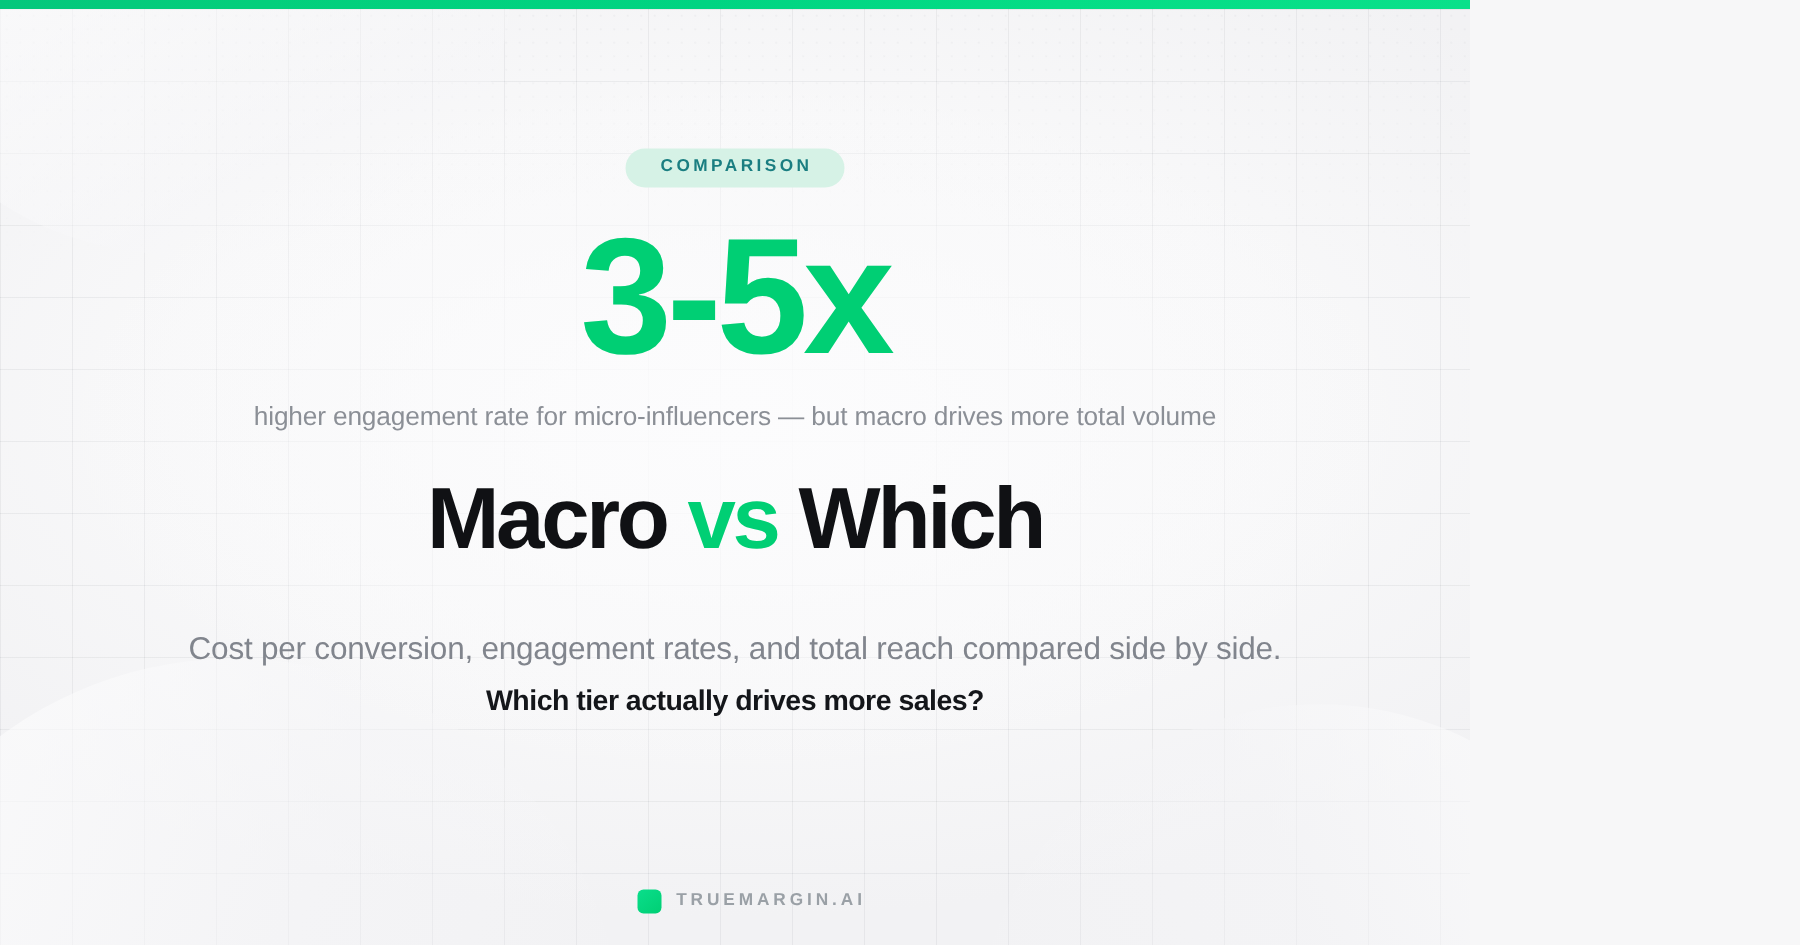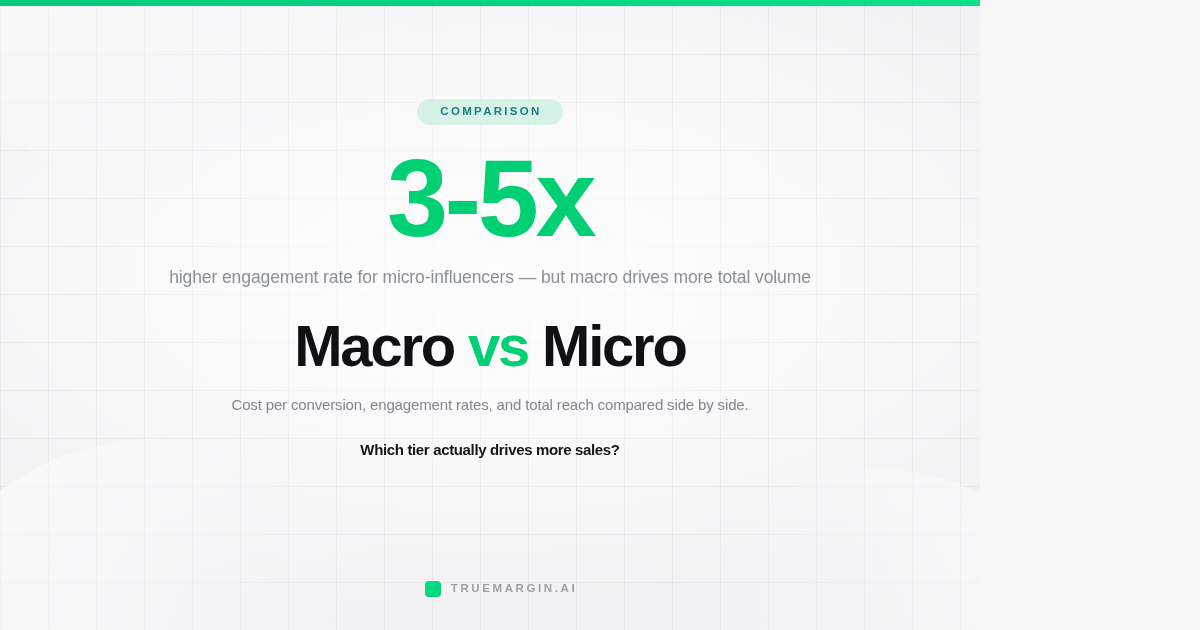--- a/index.html
+++ b/index.html
@@ -143,42 +143,42 @@
     font-weight: bold;
     color: #101114;
     letter-spacing: -2.2px;
     line-height: 1.08;
     text-align: center;
     max-width: 880px;
   }
   .headline .hl-accent { color: #00cf74; }
 
   .desc {
-    margin-top: 16px;
-    font-size: 15px;
+    margin-top: 40px;
+    font-size: 21px;
     color: #81858d;
     letter-spacing: -0.15px;
     text-align: center;
     line-height: 1.45;
   }
 
   .question {
-    margin-top: 25px;
-    font-size: 15px;
+    margin-top: 9px;
+    font-size: 19px;
     font-weight: bold;
     color: #14161a;
     letter-spacing: -0.35px;
     text-align: center;
   }
 
   
   .brand {
     position: absolute;
     left: 0; right: 0;
-    bottom: 33px;
+    bottom: 21px;
     display: flex;
     align-items: center;
     justify-content: center;
     gap: 10px;
     z-index: 4;
     padding-left: 22px;
   }
   .brand-mark {
     width: 16px;
     height: 16px;
@@ -210,21 +210,21 @@
 
   <div class="content">
 
     <div class="badge">COMPARISON</div>
 
     <div class="stat">3-5x</div>
 
     <div class="stat-caption">higher engagement rate for micro-influencers — but macro drives more total volume</div>
 
     <div class="headline">
-      <span>Macro </span><span class="hl-accent">vs</span><span> Micro</span><br>
+      <span>Macro </span><span class="hl-accent">vs</span><span> Which</span><br>
     </div>
 
     <div class="desc">Cost per conversion, engagement rates, and total reach compared side by side.</div>
 
     <div class="question">Which tier actually drives more sales?</div>
 
   </div>
 
   <div class="brand">
     <div class="brand-mark"></div>

